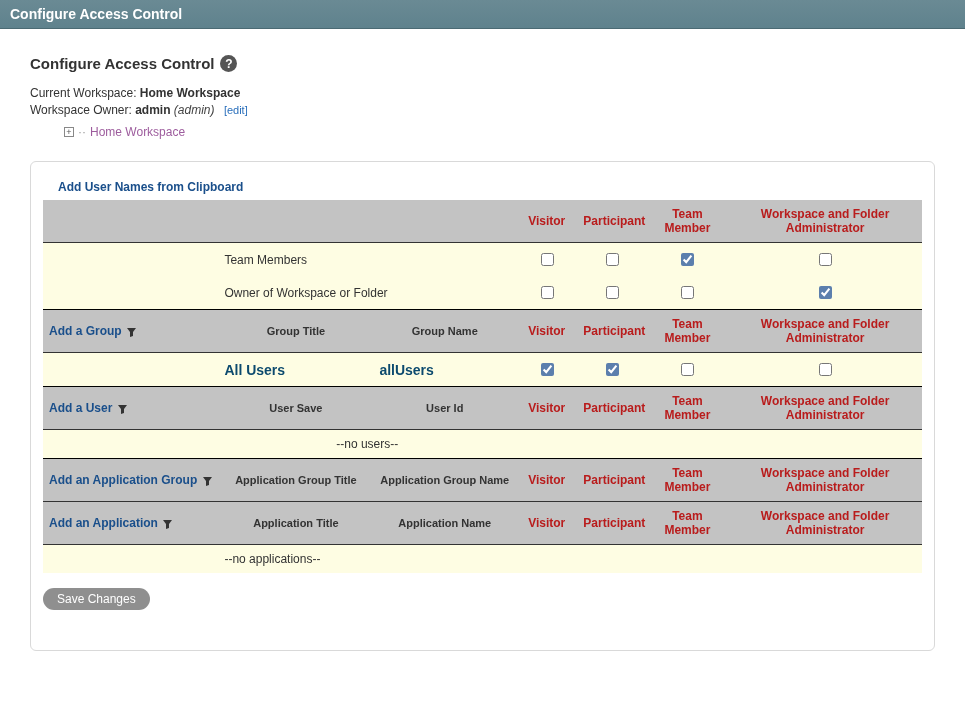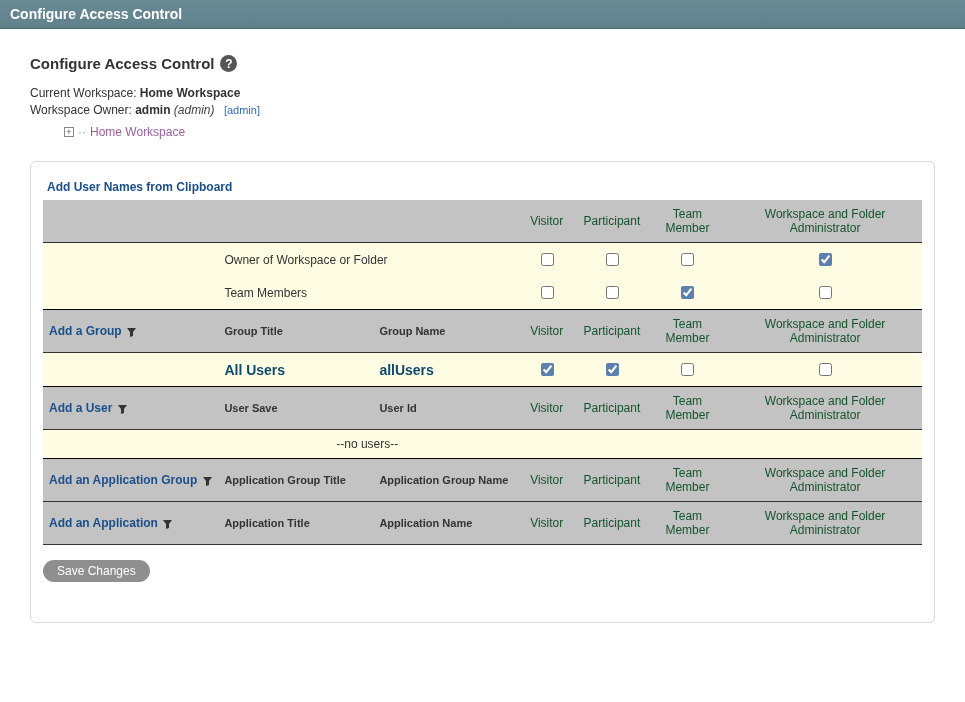--- a/index.html
+++ b/index.html
@@ -81,39 +81,39 @@
     border: 1px solid #d9d9d9;
     border-radius: 6px;
     margin-top: 22px;
     padding: 18px 12px 40px 12px;
   }
   .clip-link {
     color: #1a4f8b;
     font-weight: bold;
     font-size: 12px;
     cursor: pointer;
-    margin-left: 4px;
+    margin-left: 15px;
     display: inline-block;
     margin-bottom: 6px;
   }
 
   table.grid {
     width: 100%;
     border-collapse: collapse;
     table-layout: fixed;
   }
   .grid td, .grid th {
     padding: 7px 6px;
     vertical-align: middle;
   }
   .gray-row { background: #c3c3c3; }
   .yellow-row { background: #fefde3; }
   .link-cell { color: #1a4f8b; font-weight: bold; font-size: 12px; cursor:pointer;}
-  .col-head { color: #14532d; font-weight: normal; font-size: 12px; cursor:pointer;}
-  .small-head { color:#333; font-weight: bold; font-size: 11px; }
+  .col-head { color: #b91c1c; font-weight: bold; font-size: 12px; cursor:pointer;}
+  .small-head { color:#333; font-weight: bold; font-size: 11px; text-align:center;}
   .entry-link { color: #0c4a6e; cursor: pointer; font-size: 14px; font-weight: bold; }
   .plain { color: #333; font-size: 12px; }
   .center { text-align: center; }
   .border-b { border-bottom: 1px solid #333; }
   .border-t { border-top: 1px solid #000000; }
 
   .filter-icon svg { vertical-align: -2px; margin-left:2px;}
 
   input[type="checkbox"] {
     width: 13px; height: 13px;
@@ -157,21 +157,21 @@
   </div>
 
   <div class="meta">
     <span>Current Workspace:</span>
     <b>Home Workspace</b>
   </div>
   <div class="meta">
     <span>Workspace Owner:</span>
     <b>admin</b>
     <span class="italic">(admin)</span>
-    <span class="edit-link">[admin]</span>
+    <span class="edit-link">[edit]</span>
   </div>
 
   <div class="tree-row">
     <span class="expand-icon">+</span>
     <span style="color:#999;">··</span>
     <span class="tree-link">Home Workspace</span>
   </div>
 
   <div class="panel">
 
@@ -192,34 +192,34 @@
       <tr class="gray-row border-b">
         <td colspan="3"></td>
         <td class="col-head center">Visitor</td>
         <td class="col-head center">Participant</td>
         <td class="col-head center">Team Member</td>
         <td class="col-head center">Workspace and Folder Administrator</td>
       </tr>
 
       <tr class="yellow-row">
         <td></td>
+        <td colspan="2" class="plain">Team Members</td>
+        <td class="center"><input type="checkbox" style=""></td>
+        <td class="center"><input type="checkbox" style=""></td>
+        <td class="center"><input type="checkbox" checked="" style=""></td>
+        <td class="center"><input type="checkbox" style=""></td>
+      </tr>
+
+      <tr class="yellow-row">
+        <td></td>
         <td colspan="2" class="plain">Owner of Workspace or Folder</td>
         <td class="center"><input type="checkbox" style=""></td>
         <td class="center"><input type="checkbox" style=""></td>
         <td class="center"><input type="checkbox" style=""></td>
         <td class="center"><input type="checkbox" checked="" style=""></td>
-      </tr>
-
-      <tr class="yellow-row">
-        <td></td>
-        <td colspan="2" class="plain">Team Members</td>
-        <td class="center"><input type="checkbox" style=""></td>
-        <td class="center"><input type="checkbox" style=""></td>
-        <td class="center"><input type="checkbox" checked="" style=""></td>
-        <td class="center"><input type="checkbox" style=""></td>
       </tr>
 
       <tr class="gray-row border-t border-b">
         <td class="link-cell">
           <span>Add a Group</span>
           <span class="filter-icon">
             <svg width="9" height="9" viewBox="0 0 9 9">
                   <path d="M0 0 H9 L6 4 V8 L3 9 V4 Z" fill="#333"></path>
                 </svg>
           </span>
@@ -292,20 +292,28 @@
                 </svg>
           </span>
         </td>
         <td class="small-head">Application Title</td>
         <td class="small-head">Application Name</td>
         <td class="col-head center">Visitor</td>
         <td class="col-head center">Participant</td>
         <td class="col-head center">Team Member</td>
         <td class="col-head center">Workspace and Folder Administrator</td>
       </tr>
+      <tr class="yellow-row">
+        <td></td>
+        <td colspan="2" class="plain" style="text-align:left">--no applications--</td>
+        <td></td>
+            <td></td>
+            <td></td>
+            <td></td>
+      </tr>
 
     </tbody>
       </table>
 
     <div style="margin-top:15px;">
       <button class="btn">Save Changes</button>
     </div>
 
     
 

